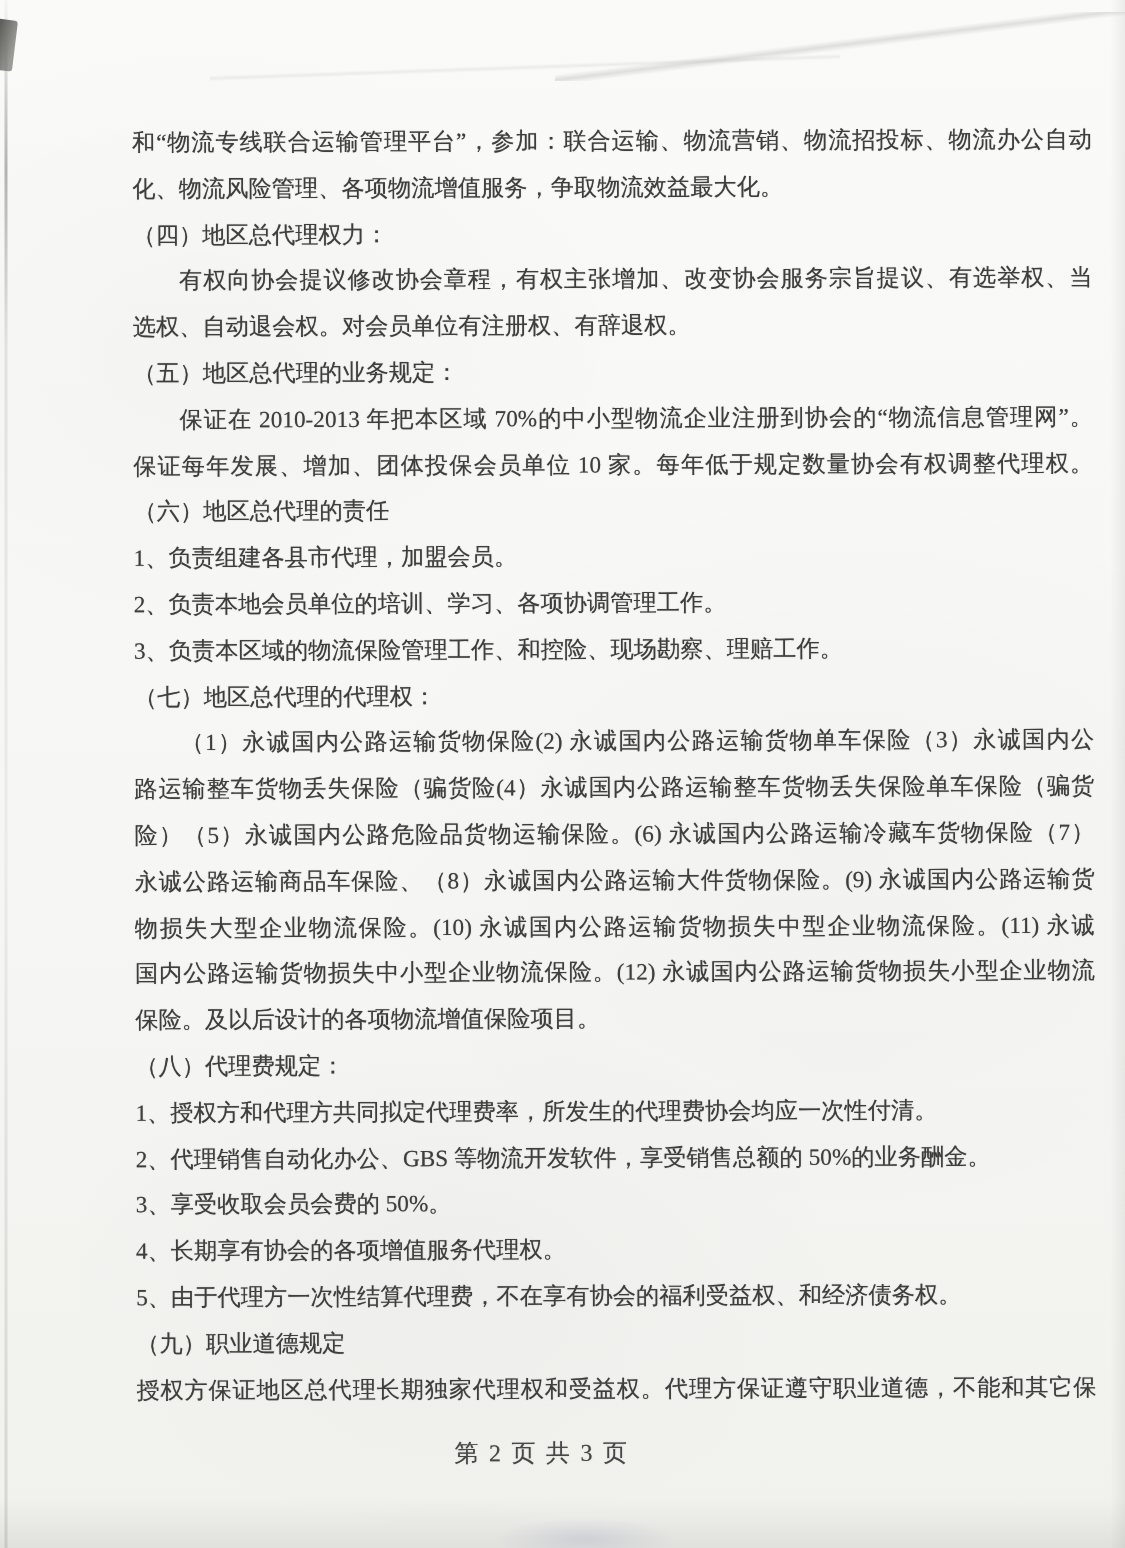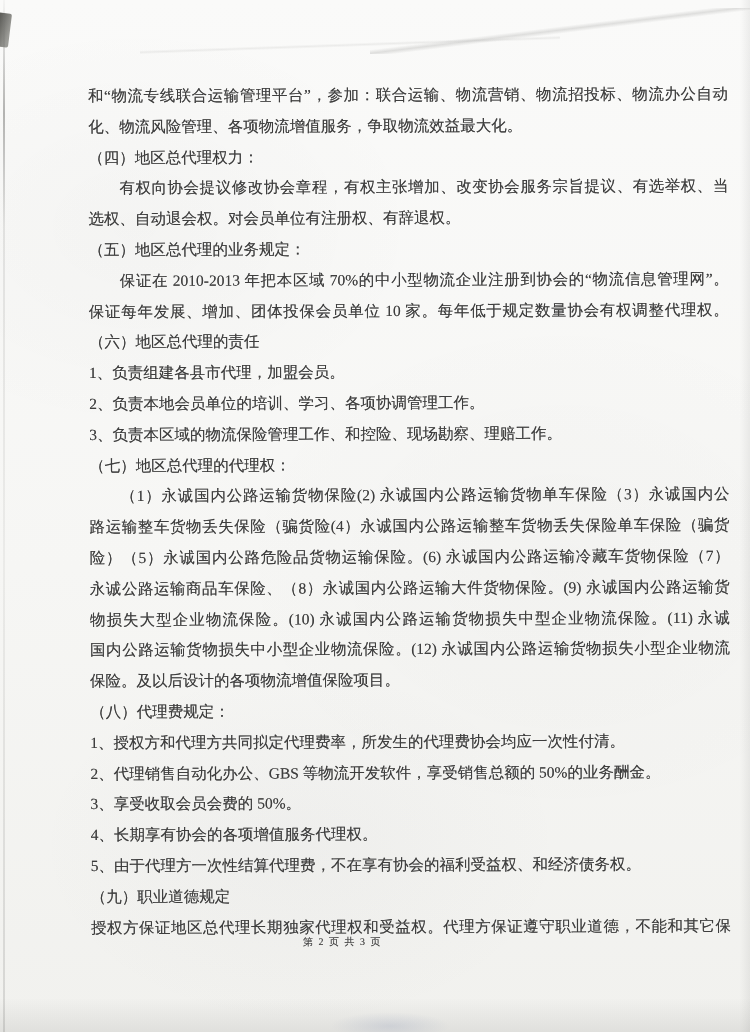--- a/index.html
+++ b/index.html
@@ -58,22 +58,22 @@
   }
   .ln{
     margin:0;height:30.8px;line-height:30.8px;overflow:hidden;
     font-size:15.5px;color:#3e3e3e;
     text-shadow:0 0 0.6px rgba(70,70,70,0.65);
     white-space:normal;text-align:left;
   }
   .ln.full{text-align:justify;text-align-last:justify;}
   .ln.indent{text-indent:2em;}
   .footer{
-    position:absolute;left:303px;top:932px;
-    font-size:10px;line-height:20px;color:#474747;
+    position:absolute;left:303px;top:960px;
+    font-size:16px;line-height:20px;color:#474747;
     letter-spacing:1.5px;
     text-shadow:0 0 0.6px rgba(70,70,70,0.6);
     transform:rotate(-0.2deg);
   }
 </style>
 </head>
 <body>
 
 <div class="page">
 

